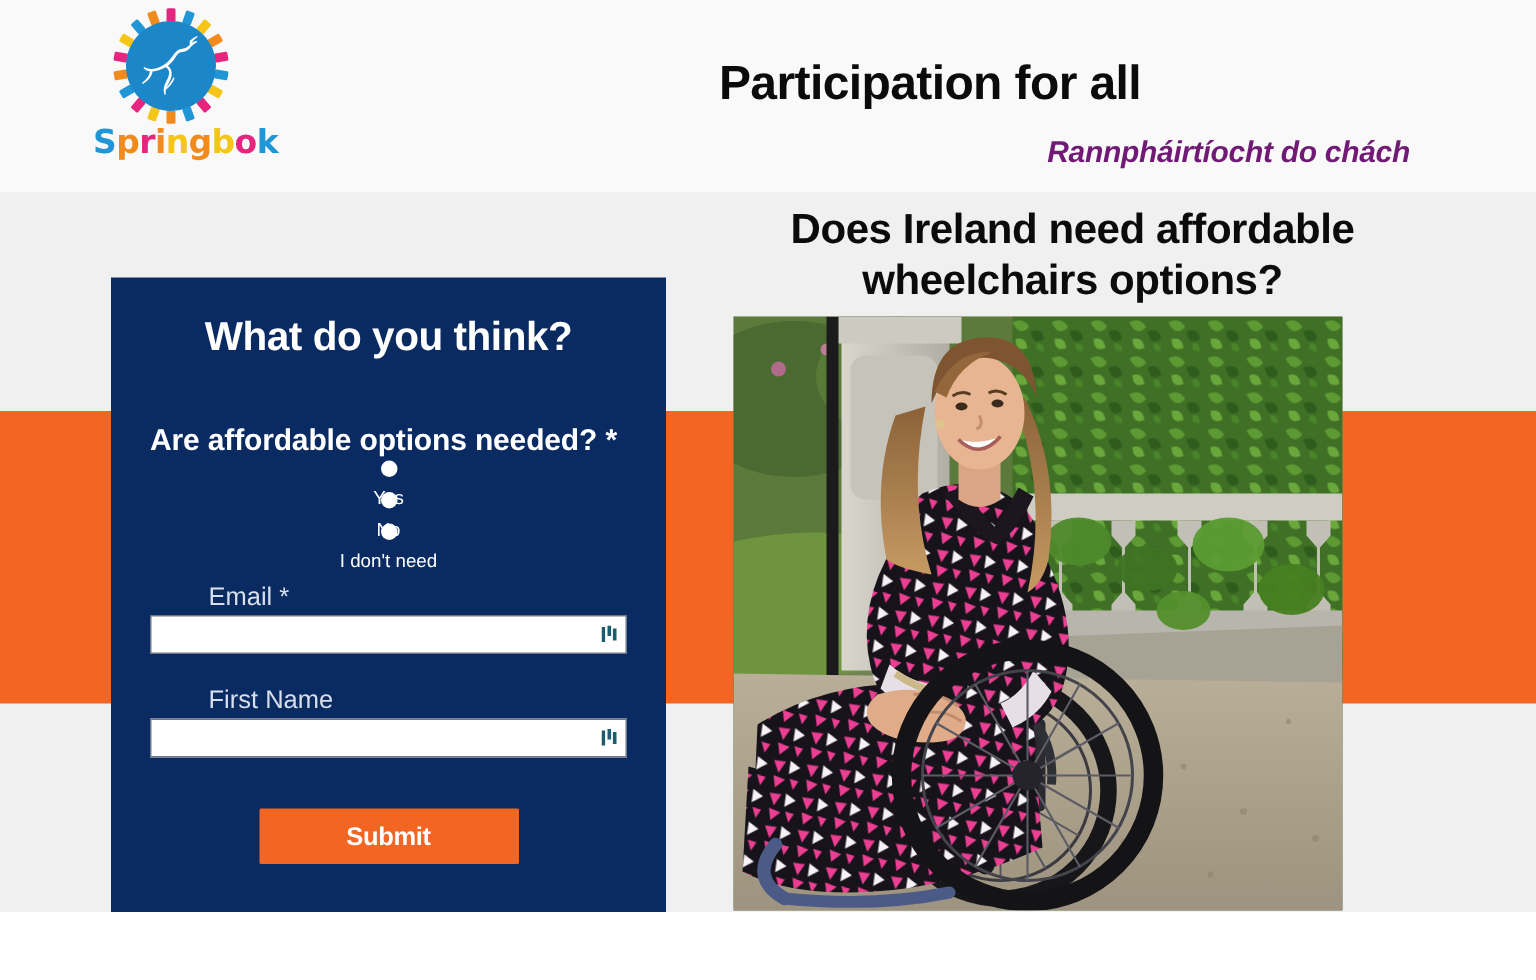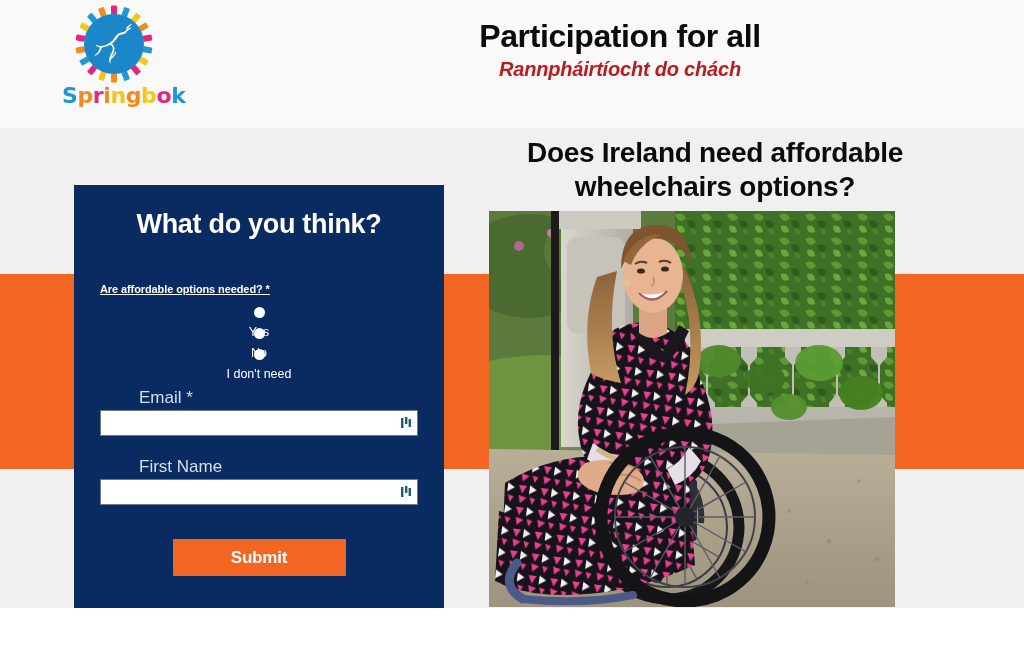--- a/index.html
+++ b/index.html
@@ -63,38 +63,40 @@
     font-family: "DejaVu Sans", sans-serif;
     font-weight: 700;
     font-size: 22px;
     letter-spacing: -0.4px;
     line-height: 24px;
     white-space: nowrap;
   }
 
   .header-titles {
     position: absolute;
-    left: 300px; top: 16px;
+    left: 300px; top: 35px;
     width: 640px;
     text-align: center;
   }
   .header-title {
     font-size: 32px;
     font-weight: 700;
     color: #0b0b0b;
     letter-spacing: -0.4px;
     line-height: 40px;
   }
   .header-subtitle {
+    margin-top: 14px;
     font-size: 20px;
     font-weight: 700;
     font-style: italic;
-    color: #b91c1c;
+    color: #701a75;
     letter-spacing: -0.2px;
     line-height: 26px;
+    text-align: right;
   }
 
   
   .body-bg {
     position: absolute;
     left: 0; top: 128px;
     width: 1024px; height: 480px;
     background: #f0f0f0;
   }
   .orange-band {
@@ -140,25 +142,24 @@
     font-size: 27px;
     font-weight: 700;
     letter-spacing: -0.3px;
     line-height: 34px;
     margin-bottom: 42px;
   }
   .form-inner { padding: 0 26px 0 26px; }
 
   .q-label {
     color: #ffffff;
-    font-size: 11px;
+    font-size: 20px;
     font-weight: 700;
     letter-spacing: -0.1px;
-    margin-bottom: 12px;
-    text-decoration: underline;
+    margin-bottom: 1px;
   }
 
   .radio-row {
     display: flex;
     align-items: center;
     gap: 7px;
     margin-bottom: 3px;
     height: 18px;
     flex-direction: column;
   }

